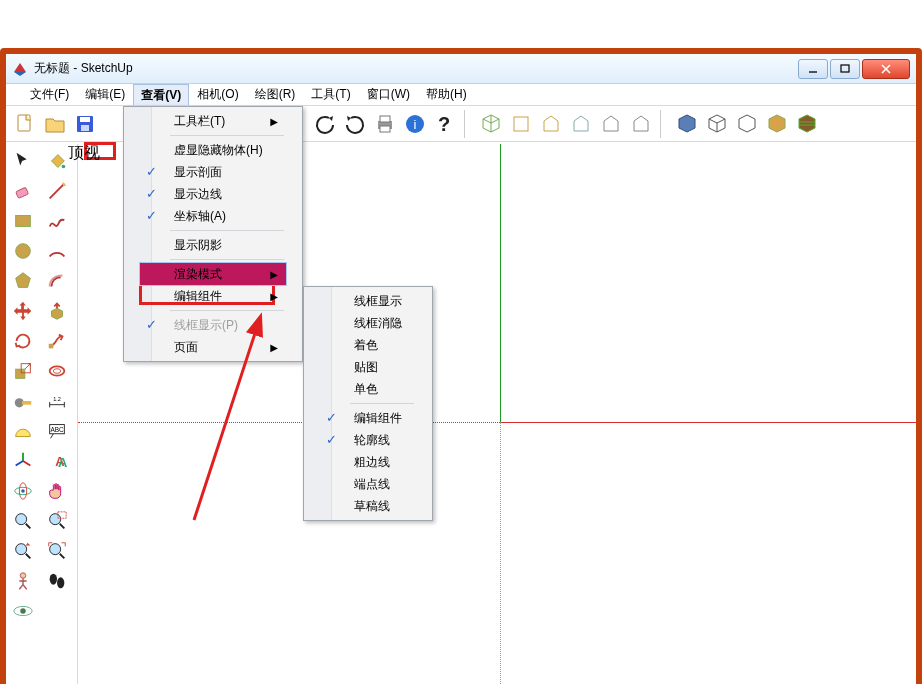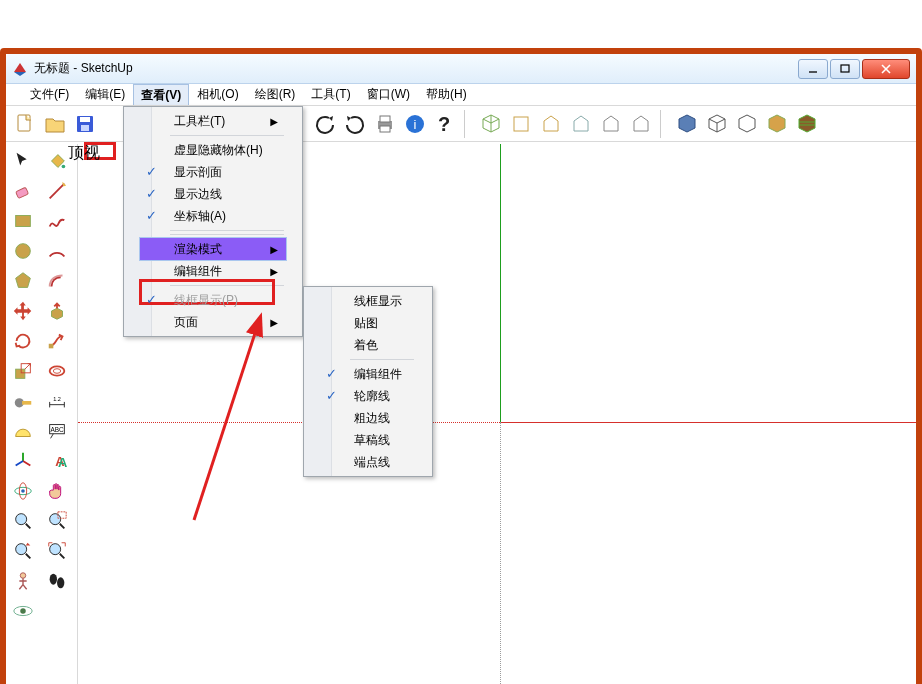--- a/index.html
+++ b/index.html
@@ -38,21 +38,21 @@
   .canvas { flex:1; position:relative; background:#fff; overflow:hidden;}
   .canvas .green-v { position:absolute; left:422px; top:0; width:1px; height:278px; background:#1e9e1e; }
   .canvas .red-h { position:absolute; left:0; right:0; top:278px; height:1px; border-top:1px dotted #d6302c; }
   .canvas .red-h.solid { border-top:1px solid #d6302c; left:422px;}
   .canvas .grey-v { position:absolute; left:422px; top:278px; bottom:0; width:1px; border-left:1px dotted #9c9c9c;}
 
   
   .menu-panel { position:absolute; background:#f3f3f3; border:1px solid #9fa6ad; box-shadow:2px 2px 4px rgba(0,0,0,.25); font-size:12px; padding:3px 16px;}
   .menu-panel .gutter { position:absolute; left:0; top:0; bottom:0; width:28px; background:#eceef2; border-right:1px solid #dcdfe4;}
   .menu-panel .mi { position:relative; height:22px; display:flex; align-items:center; padding-left:34px; padding-right:28px; white-space:nowrap; z-index:1;}
-  .menu-panel .mi.hover { background:#8b5cf6; outline:1px solid #aac7ee; }
+  .menu-panel .mi.hover { background:#be185d; outline:1px solid #aac7ee; }
   .menu-panel .mi.disabled { color:#9e9e9e; }
   .menu-panel .mi .arrow { position:absolute; right:8px; top:6px; font-size:10px;}
   .menu-panel .mi .check { position:absolute; left:6px; top:3px; color:#2b66c4; font-size:13px;}
   .menu-panel hr.msep { border:none; border-top:1px solid #d2d5da; margin:3px 2px 3px 30px;}
   .menu1 { left:117px; top:52px; width:180px; }
   .menu2 { left:297px; top:232px; width:130px; }
 
   
   .red-rect { position:absolute; border:3px solid #e02020; pointer-events:none; }
   .red-rect.rm { left:133px; top:225px; width:136px; height:26px; }
@@ -476,20 +476,23 @@
         </div>
         <div class="mi">
           <span class="check">✓</span>
           <span>显示边线</span>
         </div>
         <div class="mi">
           <span class="check">✓</span>
           <span>坐标轴(A)</span>
         </div>
         <hr class="msep">
+        <div class="mi">
+          <span>显示阴影</span>
+        </div>
         <hr class="msep">
         <div class="mi hover">
           <span>渲染模式</span>
           <span class="arrow">▶</span>
         </div>
         <div class="mi">
           <span>编辑组件</span>
           <span class="arrow">▶</span>
         </div>
         <hr class="msep">
@@ -504,42 +507,48 @@
       </div>
   </div>
 
   <div class="menu-panel menu2">
     <div class="gutter"></div>
     <div id="rm">
         <div class="mi">
           <span>线框显示</span>
         </div>
         <div class="mi">
+          <span>线框消隐</span>
+        </div>
+        <div class="mi">
+          <span>着色</span>
+        </div>
+        <div class="mi">
           <span>贴图</span>
         </div>
         <div class="mi">
-          <span>着色</span>
+          <span>单色</span>
         </div>
         <hr class="msep">
         <div class="mi">
           <span class="check">✓</span>
           <span>编辑组件</span>
         </div>
         <div class="mi">
           <span class="check">✓</span>
           <span>轮廓线</span>
         </div>
         <div class="mi">
           <span>粗边线</span>
         </div>
         <div class="mi">
+          <span>端点线</span>
+        </div>
+        <div class="mi">
           <span>草稿线</span>
-        </div>
-        <div class="mi">
-          <span>端点线</span>
         </div>
       </div>
   </div>
 
   <div class="red-rect rm"></div>
   <div class="red-rect tv"></div>
   <span class="tv-label">顶视</span>
 
   <svg class="red-arrow" viewBox="0 0 90 220">
     <defs>

